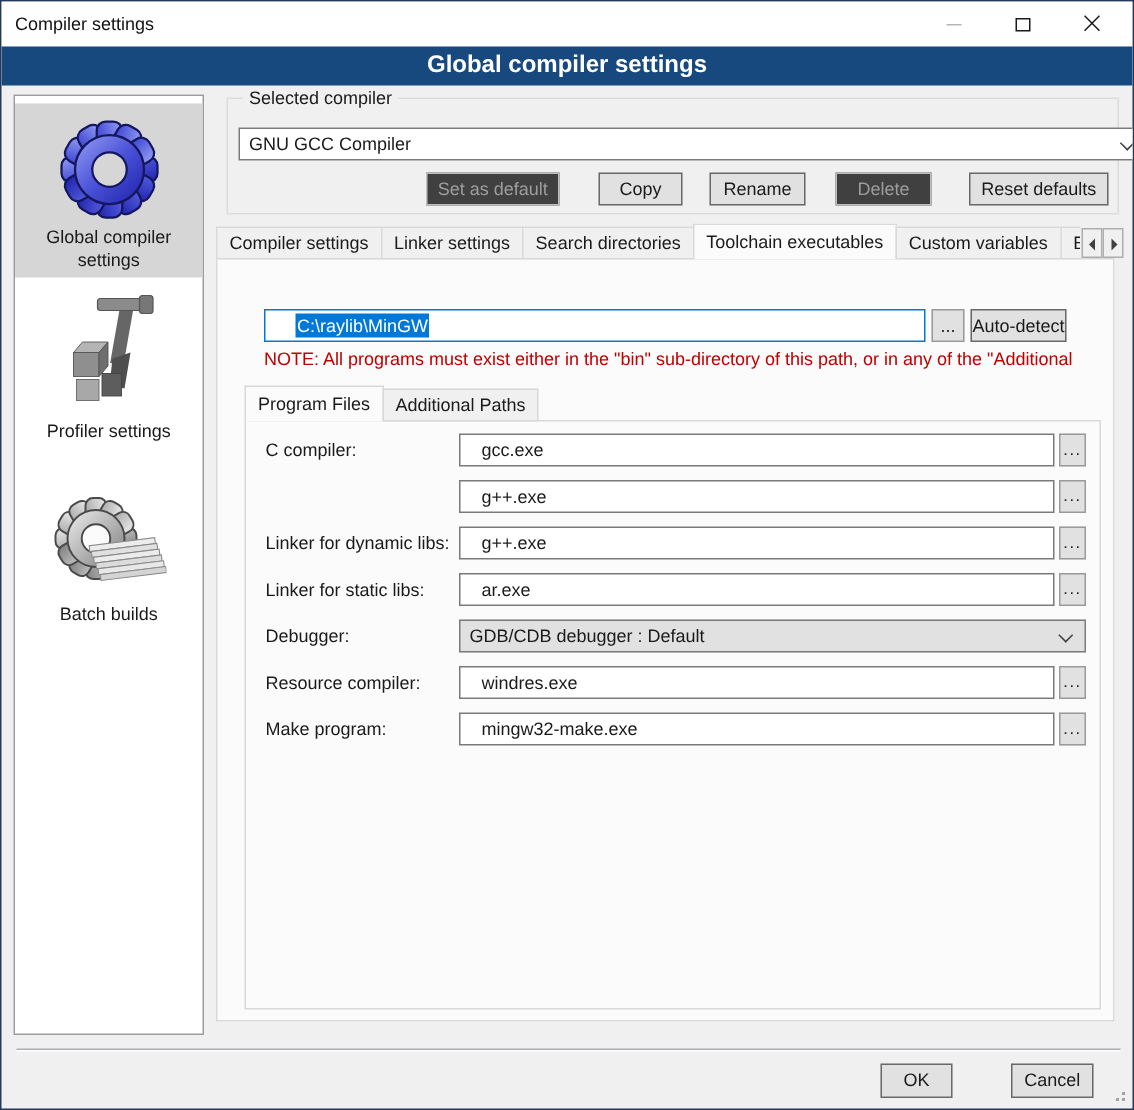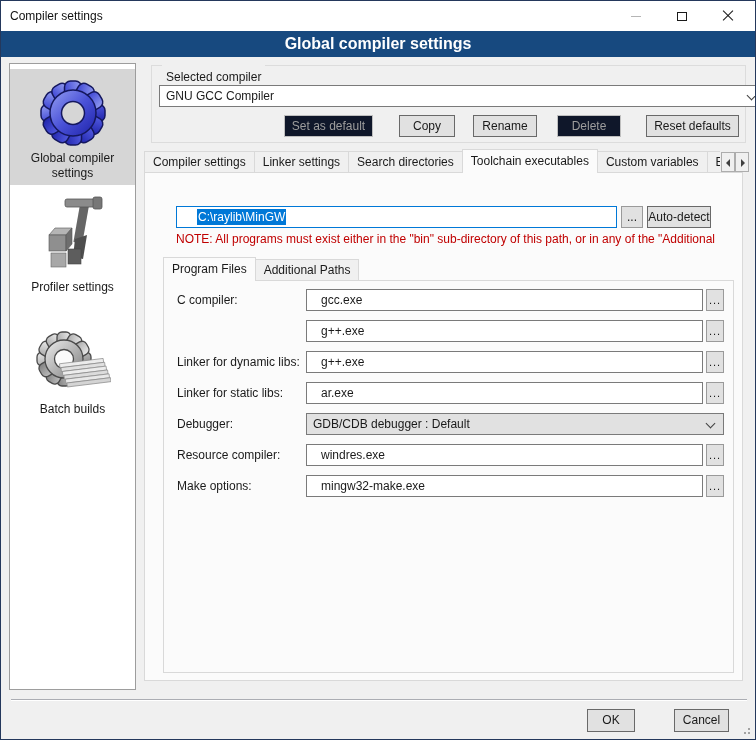--- a/index.html
+++ b/index.html
@@ -31,38 +31,38 @@
   .sidebar { position:absolute; left:8px; top:62px; width:127px; height:627px;
              background:#ffffff; border:1px solid #9d9d9d; padding-top:5px; }
   .side-item { width:100%; display:flex; flex-direction:column; align-items:center;
                justify-content:flex-end; padding-bottom:5px; }
   .side-item.selected { background:#d6d6d6; }
   .si-1 { height:116px; } .si-2 { height:114px; } .si-3 { height:122px; }
   .side-item .label { font-size:12px; text-align:center; line-height:1.2; width:104px; margin-top:3px; }
 
   
   .group { position:absolute; border:1px solid #dcdcdc; }
-  .group-label { position:absolute; top:-8px; left:10px; padding:12px 4px; font-size:12px; }
+  .group-label { position:absolute; top:-8px; left:10px; padding:0 4px; font-size:12px; }
   .g-selcomp { left:150px; top:64px; width:595px; height:78px; }
   .g-selcomp .group-label { background:#f0f0f0; }
   .g-install { left:151px; top:181px; width:581px; height:70px; border-color:#d9d9d9; }
   .g-install .group-label { background:#fbfbfb; }
 
   
   .combo { position:absolute; height:22px; background:#ffffff; border:1px solid #7a7a7a;
            line-height:20px; padding-left:6px; }
   .combo-main { left:158px; top:84px; width:606px; }
   .combo-gray { background:#e1e1e1; }
   .chev { position:absolute; right:9px; top:6px; width:7px; height:7px;
           border-right:1.5px solid #404040; border-bottom:1.5px solid #404040; transform:rotate(45deg); }
 
   
   .btn { position:absolute; height:22px; background:#e1e1e1; border:1px solid #696969;
          font-size:12px; text-align:center; line-height:20px; color:#1a1a1a; }
-  .btn.disabled { background:#0f172a; border-color:#bfbfbf; color:#9d9d9d; }
+  .btn.disabled { background:#404040; border-color:#bfbfbf; color:#9d9d9d; }
   .b-setdef { left:283px; top:114px; width:89px; }
   .b-copy   { left:398px; top:114px; width:56px; }
   .b-rename { left:472px; top:114px; width:64px; }
   .b-delete { left:556px; top:114px; width:64px; }
   .b-reset  { left:645px; top:114px; width:93px; }
 
   
   .tabstrip { position:absolute; left:143px; top:148px; width:576px; height:24px;
               overflow:hidden; white-space:nowrap; z-index:3; }
   .tab { display:inline-block; vertical-align:top; margin-top:2px; height:22px;
@@ -260,21 +260,21 @@
   <span class="frow-label y4">Debugger:</span>
   <div class="combo combo-gray frow-combo y4">
     <span>GDB/CDB debugger : Default</span>
     <span class="chev"></span>
   </div>
 
   <span class="frow-label y5">Resource compiler:</span>
   <input class="frow-input y5" value="windres.exe" style="">
   <div class="btn frow-browse y5">...</div>
 
-  <span class="frow-label y6">Make options:</span>
+  <span class="frow-label y6">Make program:</span>
   <input class="frow-input y6" value="mingw32-make.exe" style="">
   <div class="btn frow-browse y6">...</div>
 
   <div class="divider"></div>
   <div class="btn b-ok">OK</div>
   <div class="btn b-cancel">Cancel</div>
   <span class="grip"></span>
 
 </div>
 

